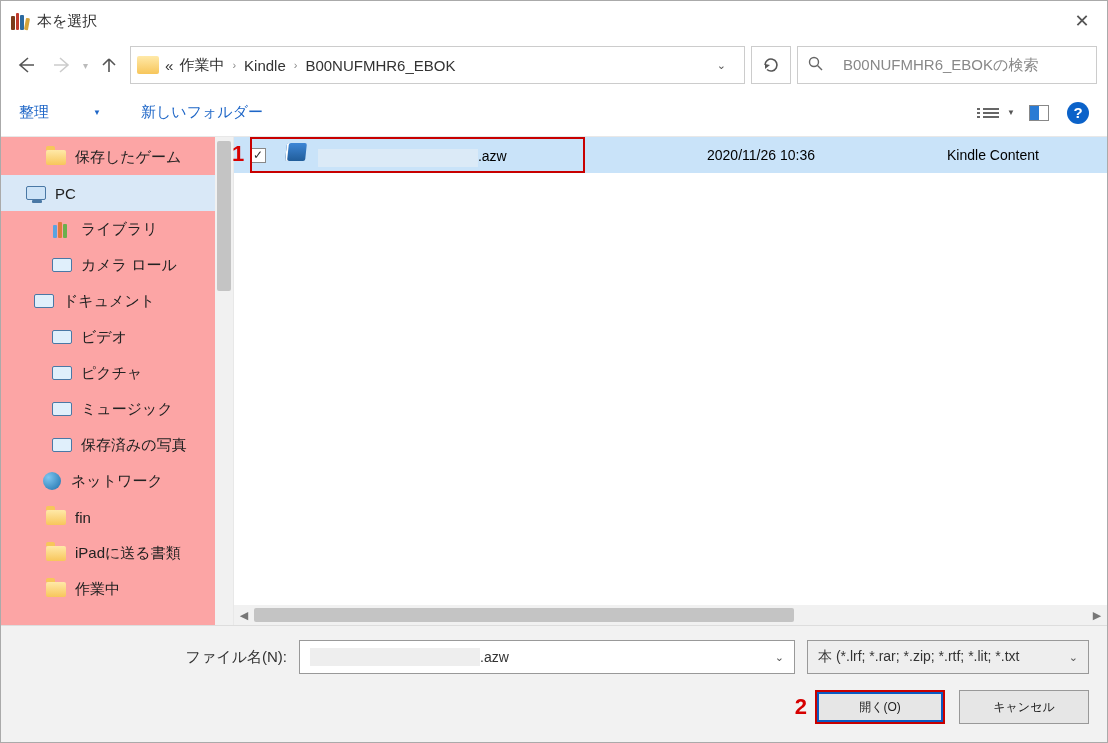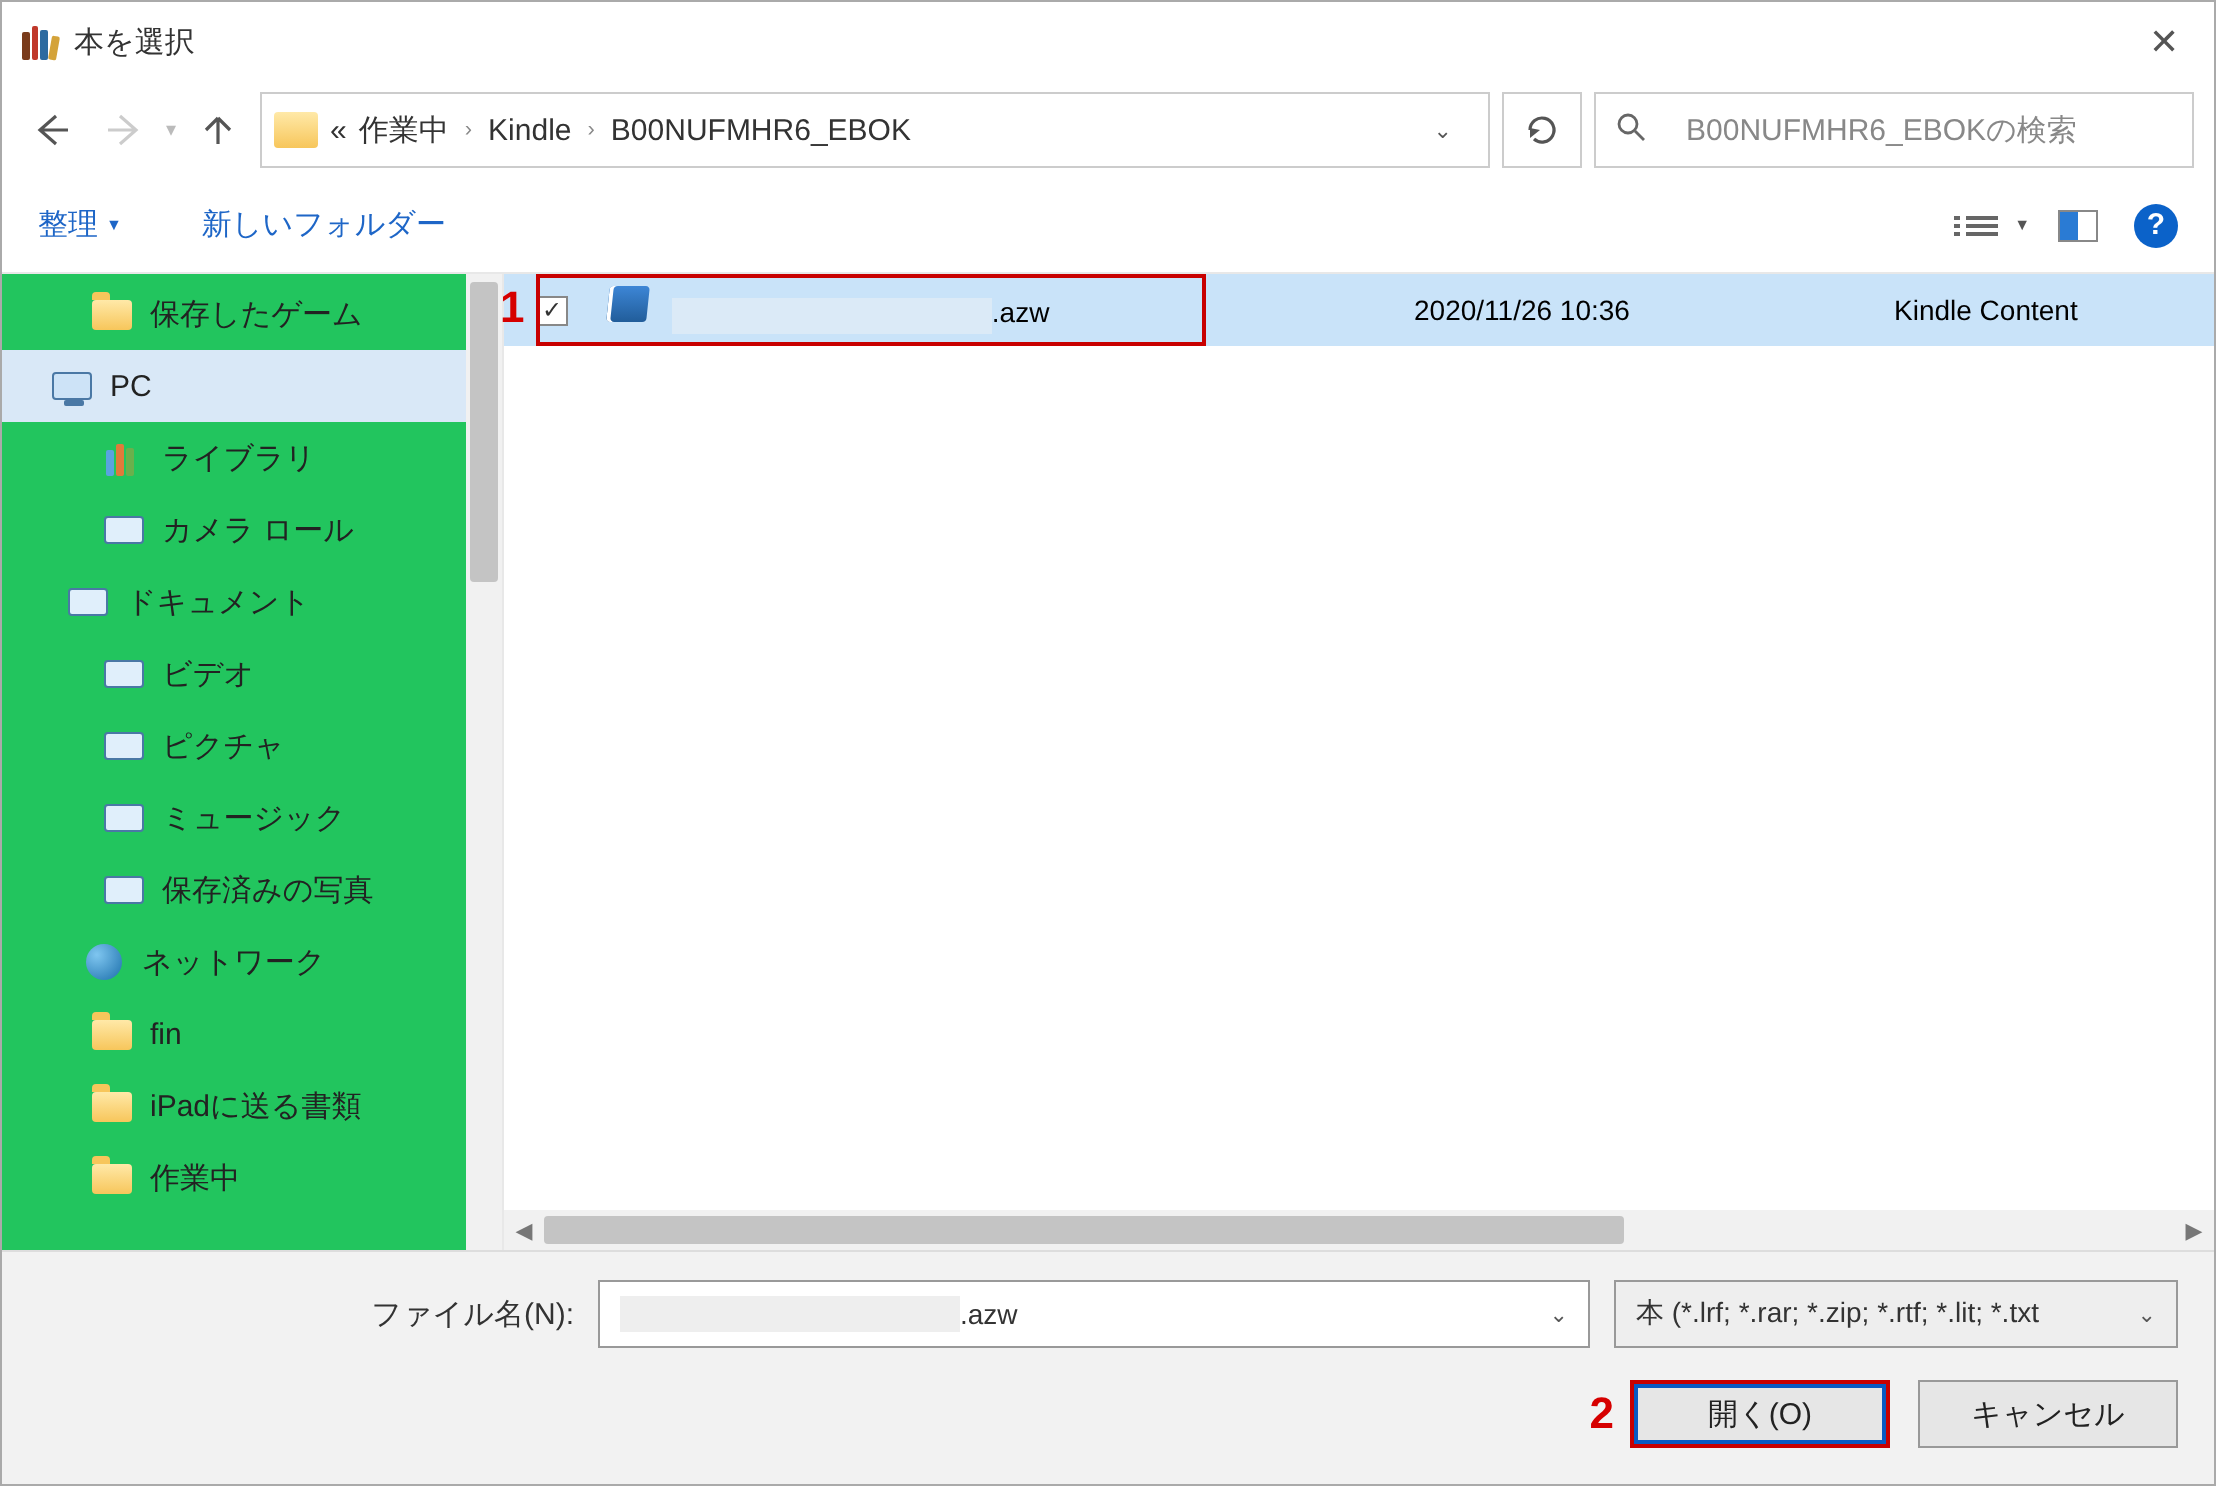--- a/index.html
+++ b/index.html
@@ -23,38 +23,38 @@
   .breadcrumb .folder-small { width: 22px; height: 18px; background: linear-gradient(#ffe9a8,#f7c65b); border-radius: 2px; margin-right: 6px; position: relative; }
   .breadcrumb .sep { margin: 0 8px; color: #888; font-size: 11px; }
   .breadcrumb .flexgap { flex: 1; }
   .breadcrumb-drop { font-size: 11px; color: #555; margin: 0 12px 0 0; }
   .refresh-btn { width: 40px; height: 38px; border: 1px solid #ccc; display: flex; align-items: center; justify-content: center; font-size: 16px; color: #555; }
   .search-box { width: 300px; height: 38px; border: 1px solid #ccc; display: flex; align-items: center; padding: 0 10px; color: #888; font-size: 15px; }
   .search-box .search-icon { margin-right: 20px; font-size: 15px; color: #666; }
 
   
   .toolbar { height: 48px; display: flex; align-items: center; padding: 0 18px; border-bottom: 1px solid #e8e8e8; font-size: 15px; }
-  .toolbar .organize { color: #1e66c7; display: flex; align-items: center; }
+  .toolbar .organize { color: #1e66c7; display: flex; align-items: center; gap: 40px; }
   .toolbar .organize .tri { font-size: 8px; margin-left: 4px; }
   .toolbar .newfolder { color: #1e66c7; margin-left: 40px; }
   .toolbar .spacer { flex: 1; }
   .view-icon { display: flex; align-items: center; gap: 2px; margin-right: 14px; }
   .view-icon .lines { display: flex; flex-direction: column; gap: 2px; }
   .view-icon .lines span { width: 16px; height: 2px; background: #666; display: block; position: relative; }
   .view-icon .lines span::before { content:""; position:absolute; left:-6px; top:0; width:3px; height:2px; background:#666; }
   .view-icon .tri { font-size: 8px; color: #555; margin-left: 6px; }
   .preview-icon { width: 20px; height: 16px; border: 1.5px solid #888; margin-right: 18px; display:flex; }
   .preview-icon .half { width: 50%; background: #2a7bd4; }
   .help-icon { width: 22px; height: 22px; border-radius: 50%; background: #0b62c9; color: #fff; display: flex; align-items: center; justify-content: center; font-size: 15px; font-weight: bold; }
 
   
   .main { flex: 1; display: flex; min-height: 0; }
 
   
-  .sidebar { width: 251px; overflow: hidden; border-right: 1px solid #e8e8e8; position: relative; background:#22c55e; }
+  .sidebar { width: 233px; overflow: hidden; border-right: 1px solid #e8e8e8; position: relative; background:#fca5a5; }
   .tree { font-size: 15px; color: #222; padding-top: 2px; }
   .tree-item { height: 36px; display: flex; align-items: center; padding-left: 44px; white-space: nowrap; }
   .tree-item.selected { background: #d9e8f7; }
   .tree-item .ticon { width: 22px; height: 18px; margin-right: 8px; display: inline-flex; align-items: center; justify-content: center; }
   .icon-folder { width: 20px; height: 15px; background: linear-gradient(#ffe9a8,#f7c65b); border-radius: 2px; display: block; position: relative; }
   .icon-folder::before { content: ""; position: absolute; top: -4px; left: 0; width: 9px; height: 4px; background: #f7c65b; border-radius: 2px 2px 0 0; }
   .icon-pc { width: 20px; height: 14px; border: 1.5px solid #4a78a5; background: #cde3f7; border-radius: 2px; display: block; position: relative; }
   .icon-pc::after { content: ""; position: absolute; left: 5px; bottom: -4px; width: 10px; height: 3px; background: #4a78a5; border-radius: 1px; }
   .icon-lib { width: 18px; height: 17px; display: flex; align-items: flex-end; gap: 1px; }
   .icon-lib span { width: 4px; border-radius: 1px; }
@@ -88,21 +88,21 @@
   
   .footer { background: #f2f2f2; border-top: 1px solid #ddd; padding: 14px 18px 18px 18px; }
   .filename-row { display: flex; align-items: center; margin-bottom: 16px; }
   .filename-label { width: 280px; text-align: right; padding-right: 12px; font-size: 15px; color: #333; }
   .filename-input { flex: 1; height: 34px; border: 1px solid #999; background: #fff; display: flex; align-items: center; padding: 0 10px; font-size: 14px; color: #333; }
   .filename-input .redacted2 { display:inline-block; width: 170px; height: 18px; background: #eee; }
   .filename-input .drop { margin-left: auto; font-size: 11px; color: #555; }
   .filter-select { width: 282px; height: 34px; border: 1px solid #999; margin-left: 12px; background: #eee; display: flex; align-items: center; padding: 0 10px; font-size: 14px; color: #333; }
   .filter-select .drop { margin-left: auto; font-size: 11px; color: #555; }
   .button-row { display: flex; justify-content: flex-end; gap: 14px; position: relative; }
-  .btn { width: 130px; height: 34px; border: 1px solid #999; background: #e6e6e6; display: flex; align-items: center; justify-content: center; font-size: 15px; color: #222; }
+  .btn { width: 130px; height: 34px; border: 1px solid #999; background: #e6e6e6; display: flex; align-items: center; justify-content: center; font-size: 12px; color: #222; }
   .btn.open { border: 2.5px solid #c80000; box-shadow: inset 0 0 0 2px #0a5ac2; }
 </style>
 </head>
 <body>
 
 <div class="window">
 
   <div class="titlebar">
     <span class="books-icon">
       <span style="height:14px;background:#7a3b1b"></span>

